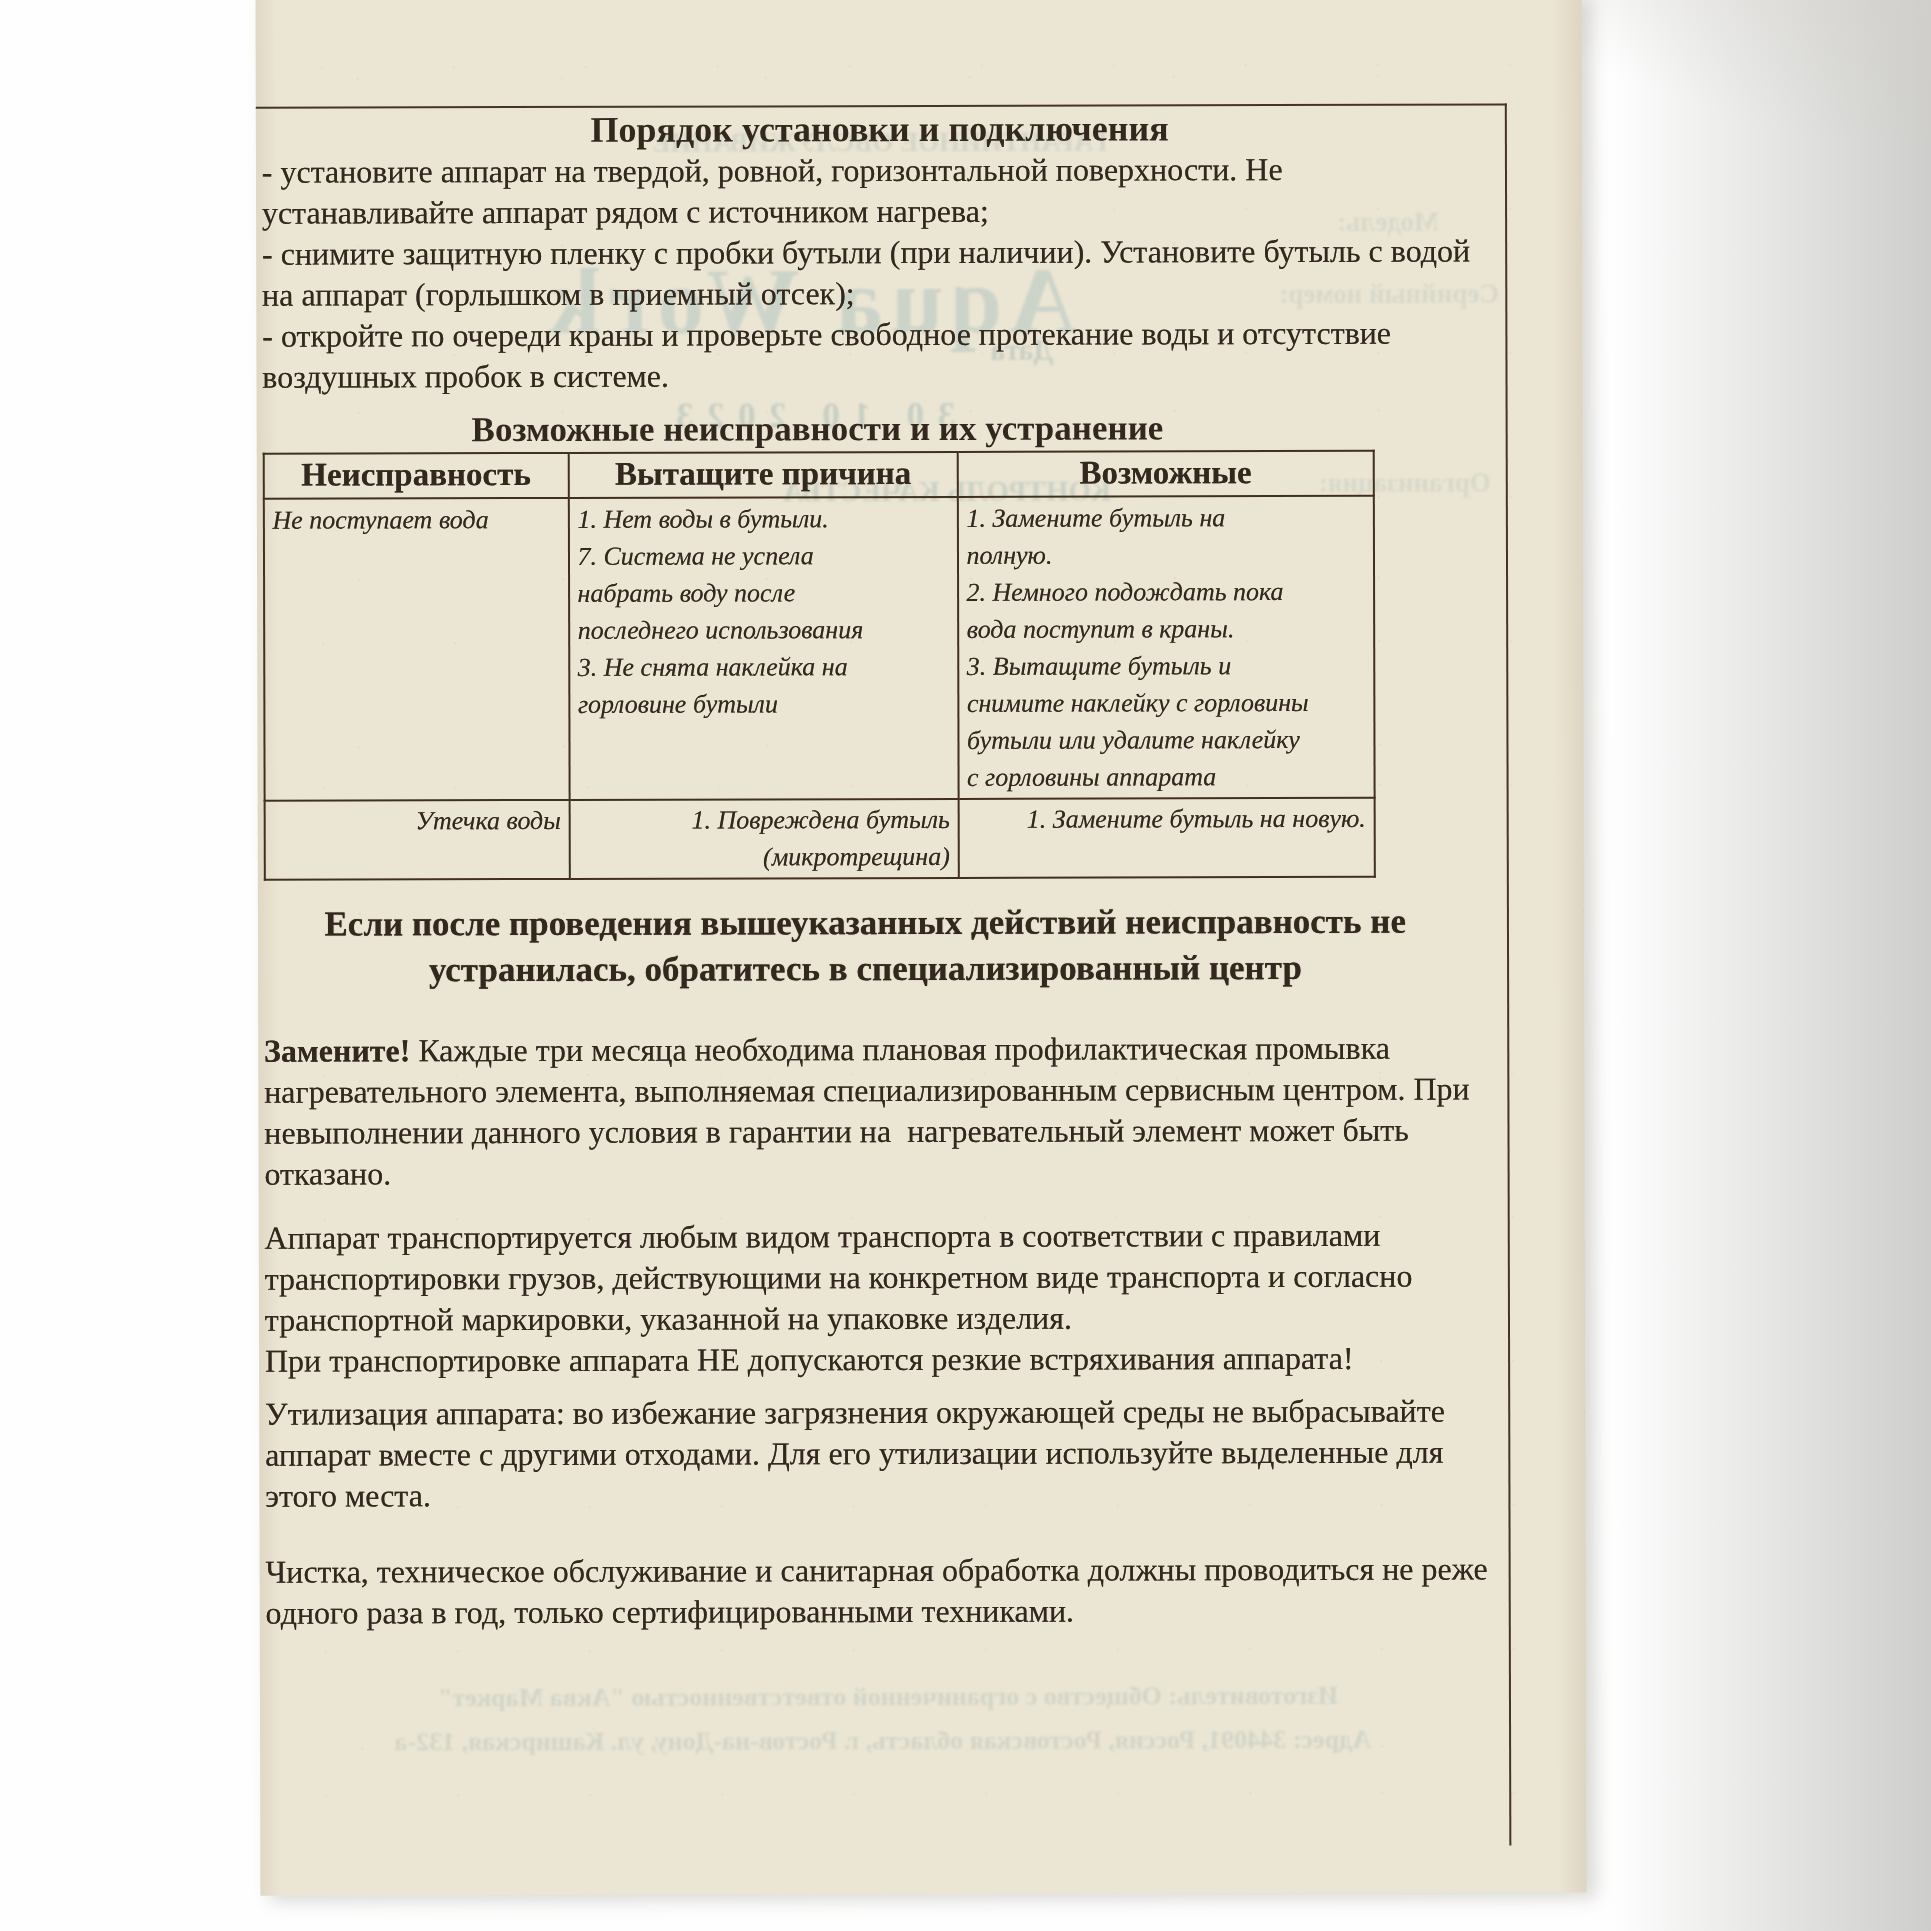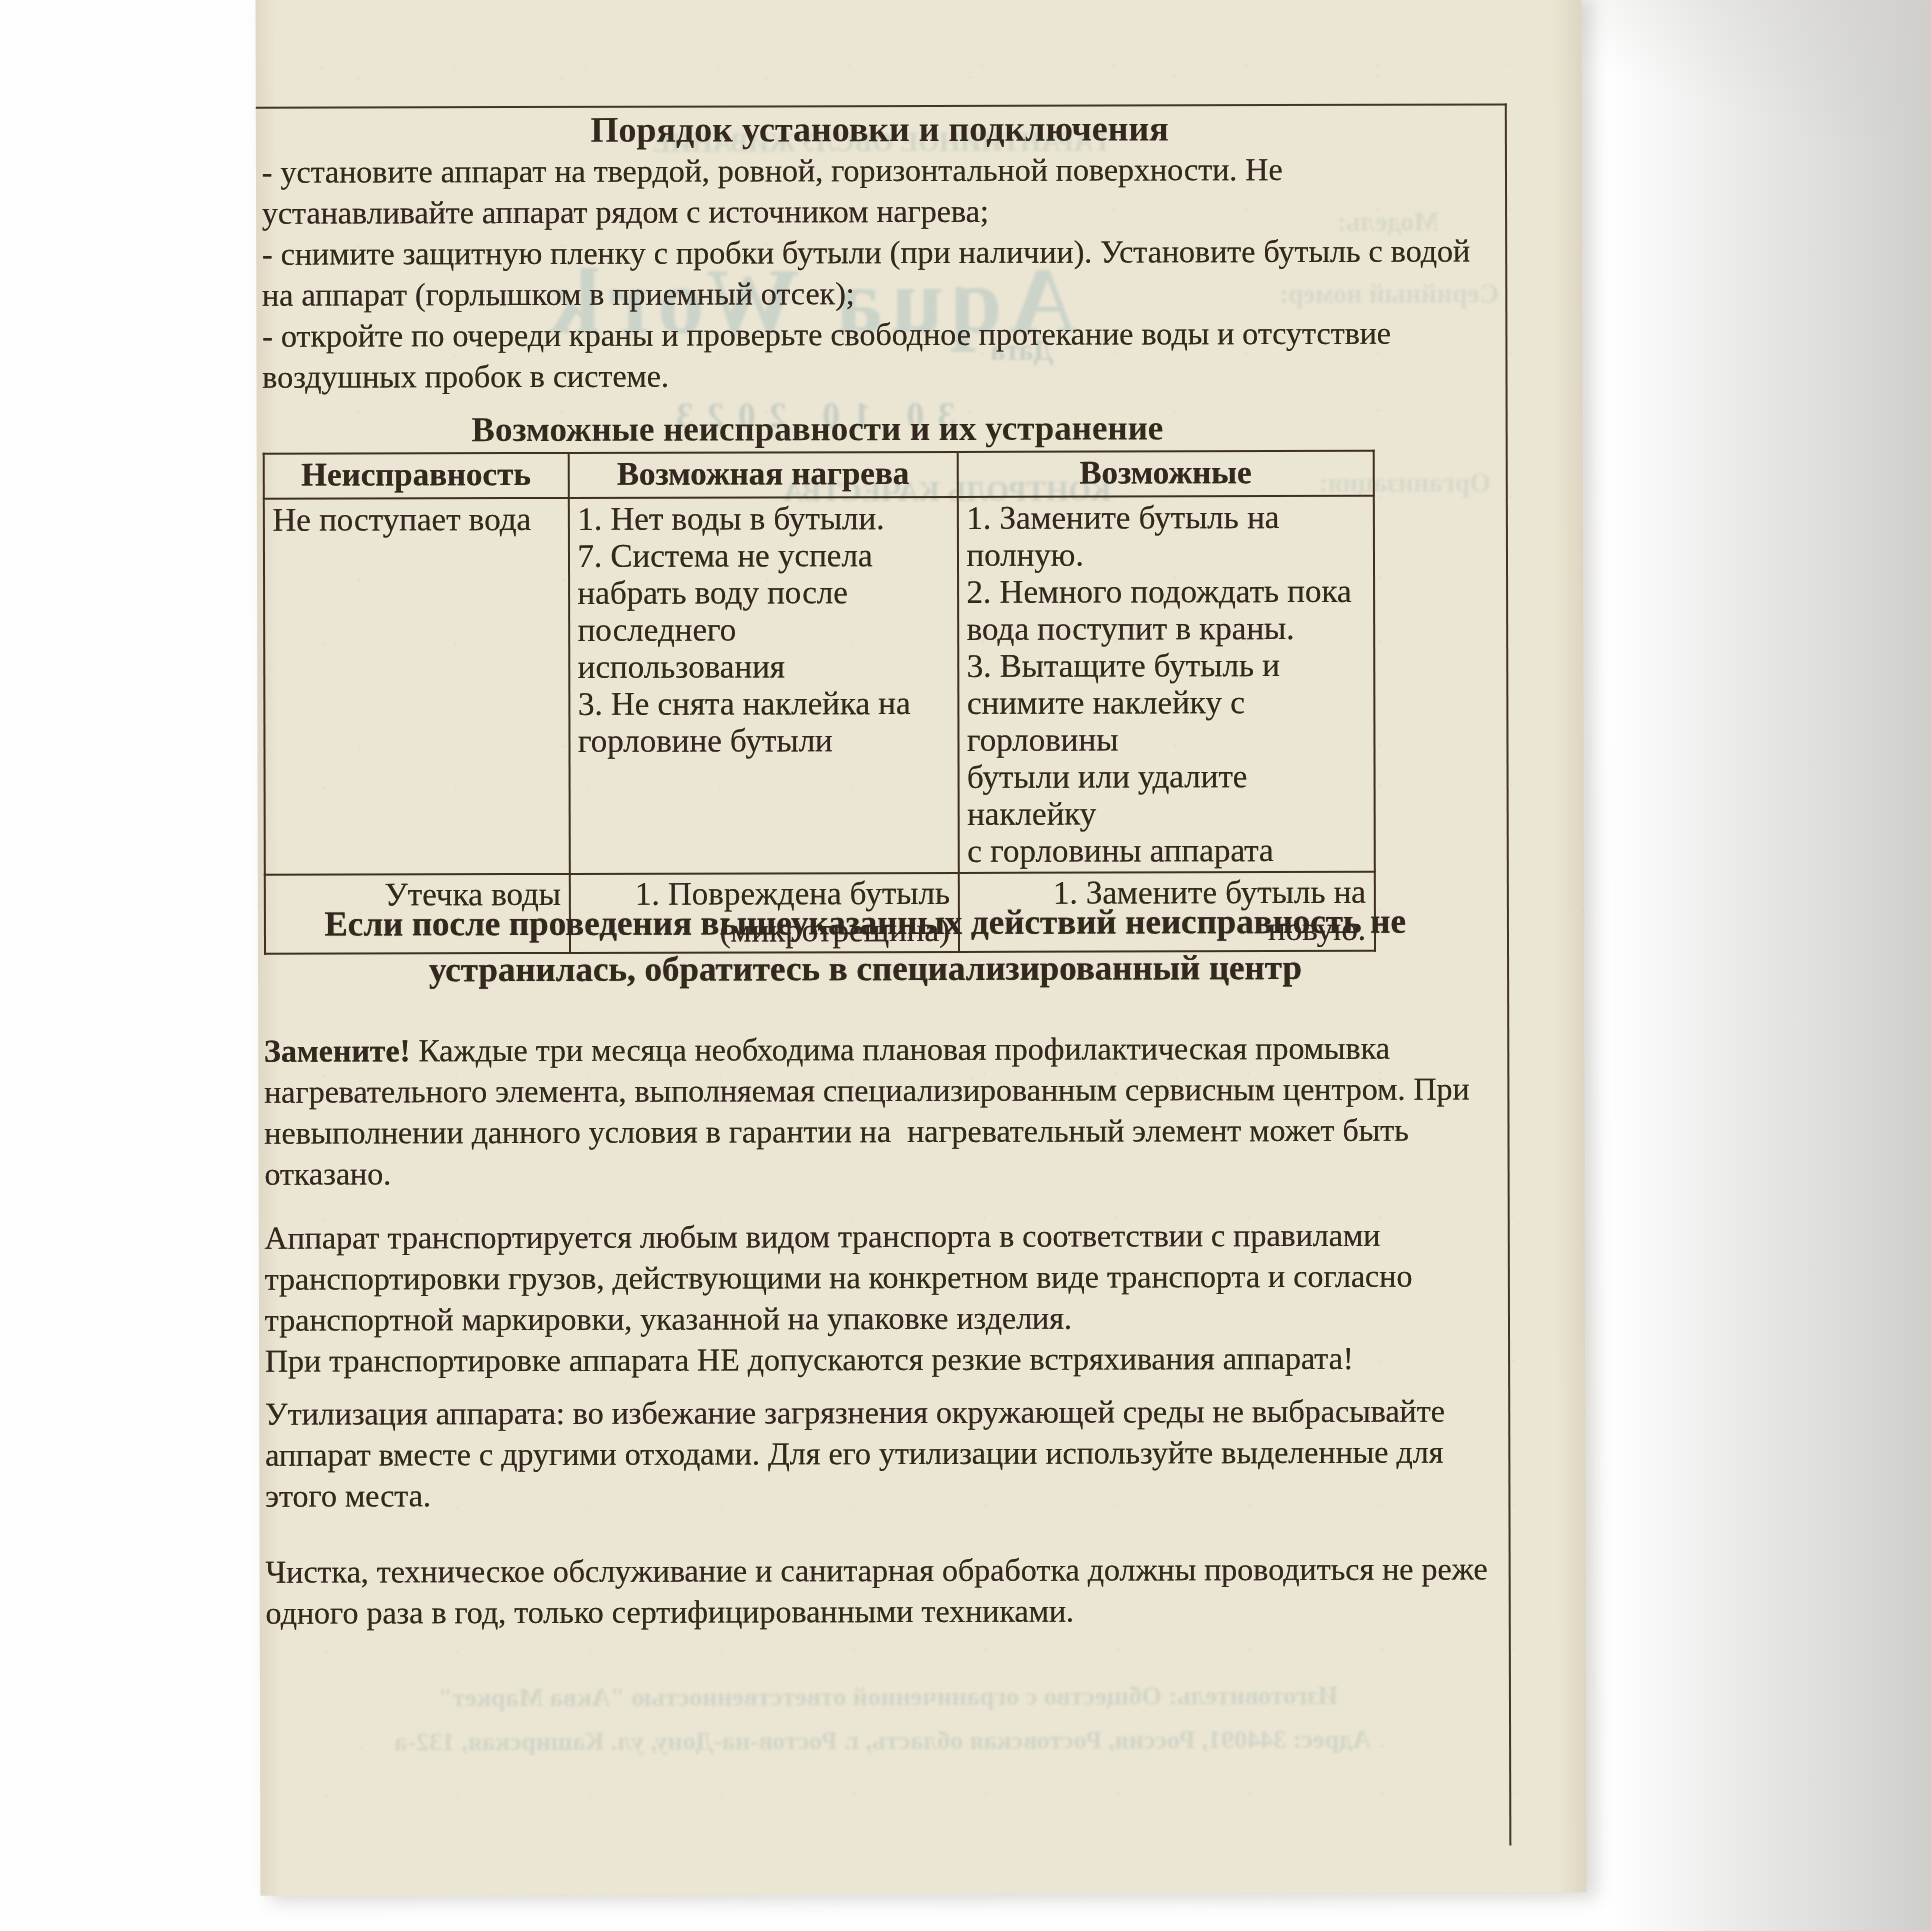--- a/index.html
+++ b/index.html
@@ -48,21 +48,21 @@
   }
   .trouble-table col.c1{width:305px;}
   .trouble-table col.c2{width:389px;}
   .trouble-table col.c3{width:416px;}
   .trouble-table th,.trouble-table td{
     border:2.9px solid #40311f;vertical-align:top;
     text-shadow:0 0 0.6px rgba(51,40,30,.7);
     margin-top:18px;
   }
   .trouble-table th{font-size:33px;font-weight:bold;text-align:center;padding:1.9px 3.9px;height:39px;}
-  .trouble-table td{font-size:33px;line-height:37px;padding:1.9px 7.7px;white-space:pre-line;}
+  .trouble-table td{font-size:26px;line-height:37px;padding:1.9px 7.7px;white-space:pre-line;font-style:italic;}
   .trouble-table tr.r1 td{height:290px;}
   .trouble-table tr.r2 td{height:73px;text-align:right;}
   .service-notice{left:5.8px;top:906px;width:1203px;font-size:35px;font-weight:bold;line-height:46px;white-space:pre-line;text-align:center;text-shadow:0 0 0.7px rgba(51,40,30,.8);}
   .attention{left:5.8px;top:1035px;width:1242px;}
   .transport{left:5.8px;top:1222px;width:1242px;}
   .disposal{left:5.8px;top:1398px;width:1242px;}
   .cleaning{left:5.8px;top:1556px;width:1242px;}
   
   .ghost{
     position:absolute;color:#9db4b0;transform:scaleX(-1);
@@ -112,21 +112,21 @@
 
   <table class="trouble-table">
     <colgroup>
         <col class="c1">
         <col class="c2">
         <col class="c3">
       </colgroup>
     <tbody>
       <tr>
         <th>Неисправность</th>
-        <th>Возможная нагрева</th>
+        <th>Вытащите причина</th>
         <th>Возможные</th>
       </tr>
       <tr class="r1">
         <td>Не поступает вода</td>
         <td>1. Нет воды в бутыли.
 7. Система не успела
 набрать воду после
 последнего использования
 3. Не снята наклейка на
 горловине бутыли</td>

